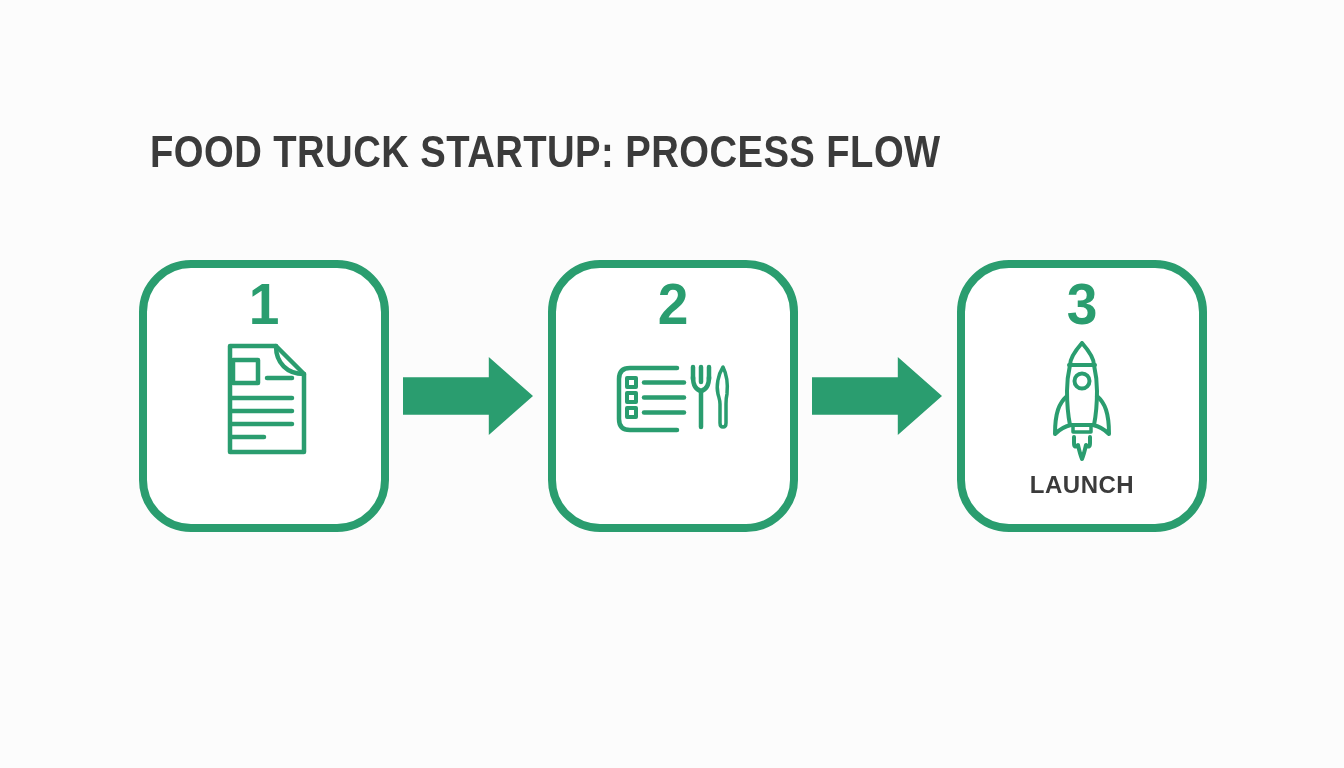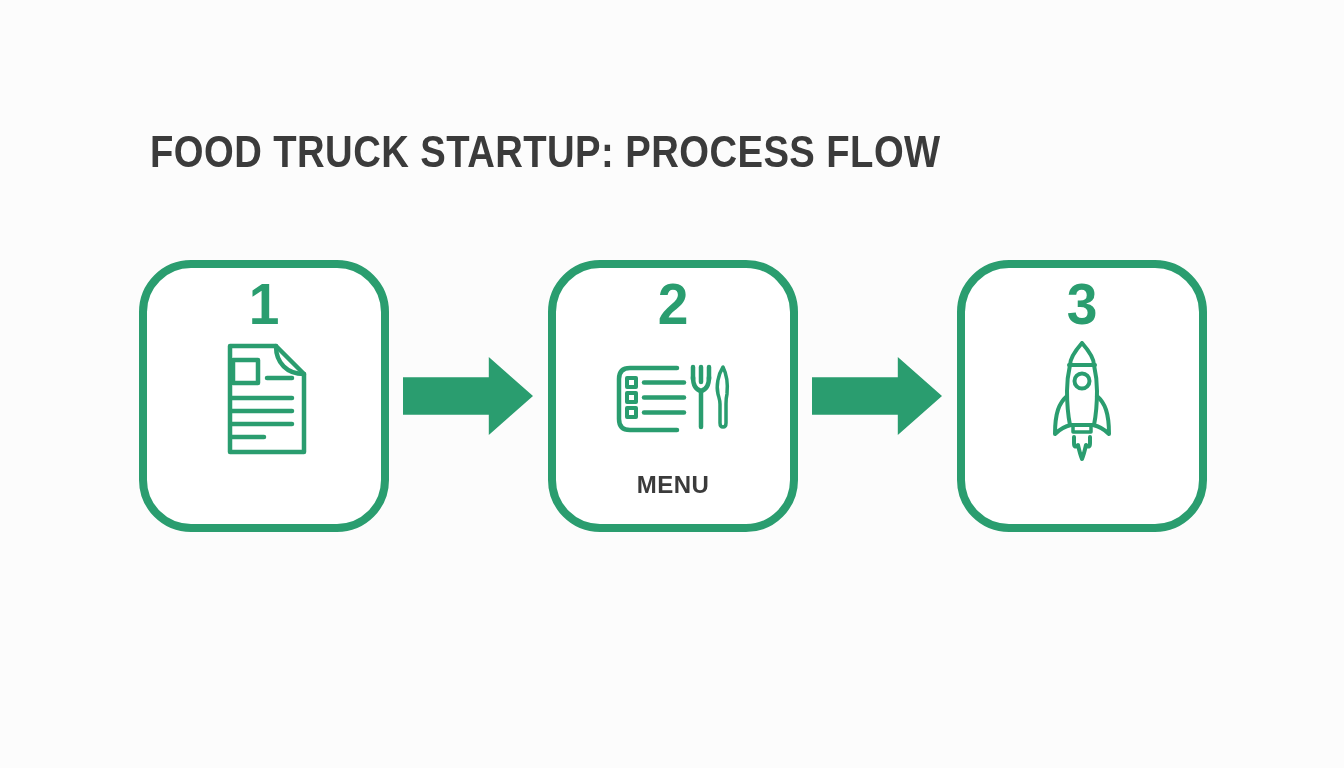--- a/index.html
+++ b/index.html
@@ -82,33 +82,33 @@
         <rect x="13" y="44" width="9" height="9" stroke-width="4"></rect>
         <path d="M30 18.5 H70"></path>
         <path d="M30 33.5 H70"></path>
         <path d="M30 48.5 H70"></path>
         <path d="M79 3 V15 M87 3 V18 M95 3 V15"></path>
         <path d="M79 13 Q79 25 87 27 Q95 25 95 13"></path>
         <path d="M87 27 V63"></path>
         <path d="M109 3 C104 11 102 22 104 30 C105 34 106 36 106 40 L106 59 C106 62 107 63 109 63 C111 63 112 62 112 59 L112 40 C112 36 112 34 113 30 C114 20 113 11 109 3 Z" stroke-width="3.5"></path>
       </svg>
     </div>
-    <div class="label">MENU</div>
   </section>
 
   <div class="arrow" style="left:812px"></div>
 
   <section class="card" style="left:957px">
     <div class="num">3</div>
     <div class="icon rocket">
       <svg width="58" height="122" viewBox="0 0 58 122" fill="none" stroke="currentColor" stroke-width="4" stroke-linecap="round" stroke-linejoin="round">
         <path d="M29 2 C36 10 41 17 41 24 C43 33 44 42 44 50 C44 62 43 74 41 84 L17 84 C15 74 14 62 14 50 C14 42 15 33 17 24 C17 17 22 10 29 2 Z"></path>
         <path d="M16 24 H42"></path>
         <circle cx="29" cy="40" r="7.5"></circle>
         <path d="M14 55 C6 62 2 72 2 93 C8 87 13 85 18 84"></path>
         <path d="M44 55 C52 62 56 72 56 93 C50 87 45 85 40 84"></path>
         <rect x="20" y="84" width="18" height="7" stroke-width="3.5"></rect>
         <path d="M21 96 L21 102 Q21 108 25 104 Q27 113 29 118 Q31 113 33 104 Q37 108 37 102 L37 96"></path>
       </svg>
     </div>
+    <div class="label">LAUNCH</div>
   </section>
 
 </div>
 
 </body></html>

